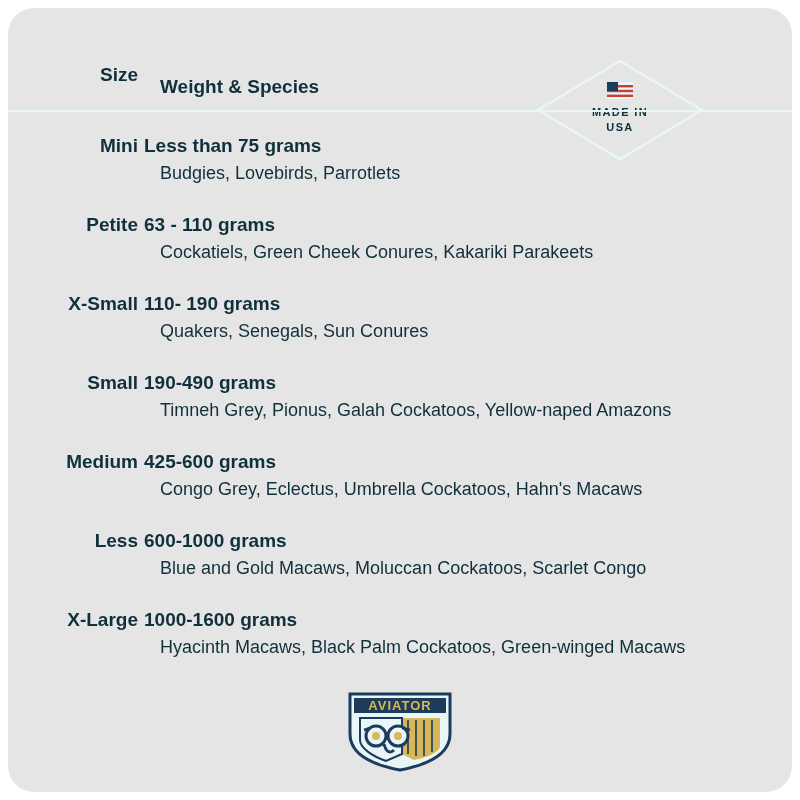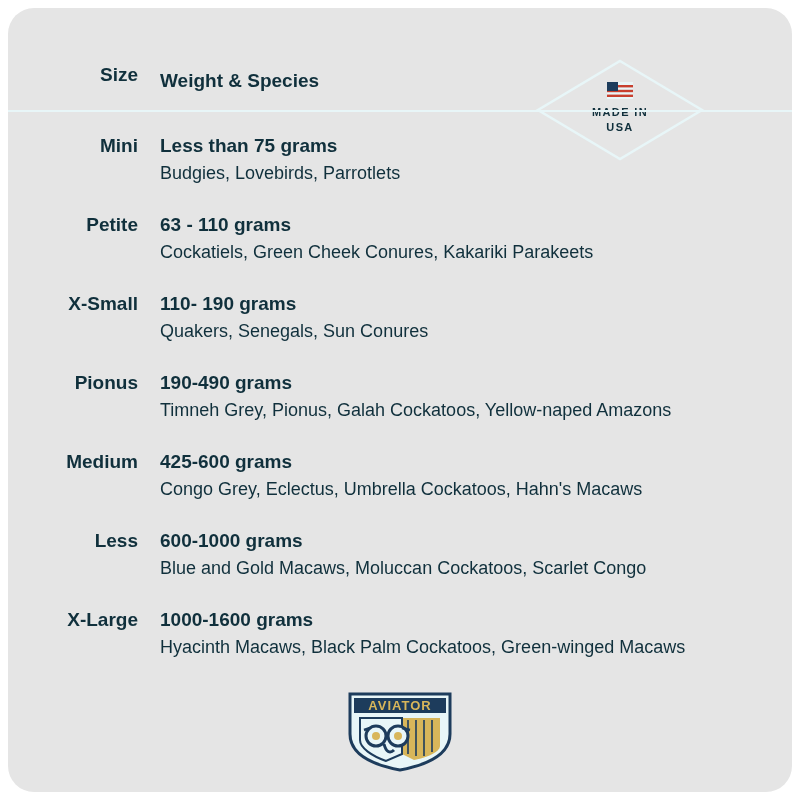--- a/index.html
+++ b/index.html
@@ -33,21 +33,21 @@
     top: 0;
     width: 130px;
     text-align: right;
     font-size: 19px;
     font-weight: bold;
     color: #10303c;
   }
   .header-weight {
     position: absolute;
     left: 152px;
-    top: 6px;
+    top: 12px;
     font-size: 19px;
     font-weight: bold;
     color: #10303c;
   }
   .divider {
     position: absolute;
     left: 0;
     top: 102px;
     width: 784px;
     height: 2px;
@@ -91,21 +91,21 @@
     top: 0;
     width: 130px;
     text-align: right;
     font-size: 19px;
     font-weight: bold;
     color: #10303c;
     line-height: 24px;
   }
   .row-weight {
     position: absolute;
-    left: 152px;
+    left: 136px;
     top: 0;
     font-size: 19px;
     font-weight: bold;
     color: #10303c;
     line-height: 24px;
   }
   .row-species {
     position: absolute;
     left: 152px;
     top: 27px;
@@ -166,21 +166,21 @@
       <div class="row-species">Cockatiels, Green Cheek Conures, Kakariki Parakeets</div>
     </div>
 
     <div class="row">
       <div class="row-size">X-Small</div>
       <div class="row-weight">110- 190 grams</div>
       <div class="row-species">Quakers, Senegals, Sun Conures</div>
     </div>
 
     <div class="row">
-      <div class="row-size">Pionus</div>
+      <div class="row-size">Small</div>
       <div class="row-weight">190-490 grams</div>
       <div class="row-species">Timneh Grey, Pionus, Galah Cockatoos, Yellow-naped Amazons</div>
     </div>
 
     <div class="row">
       <div class="row-size">Medium</div>
       <div class="row-weight">425-600 grams</div>
       <div class="row-species">Congo Grey, Eclectus, Umbrella Cockatoos, Hahn's Macaws</div>
     </div>
 

